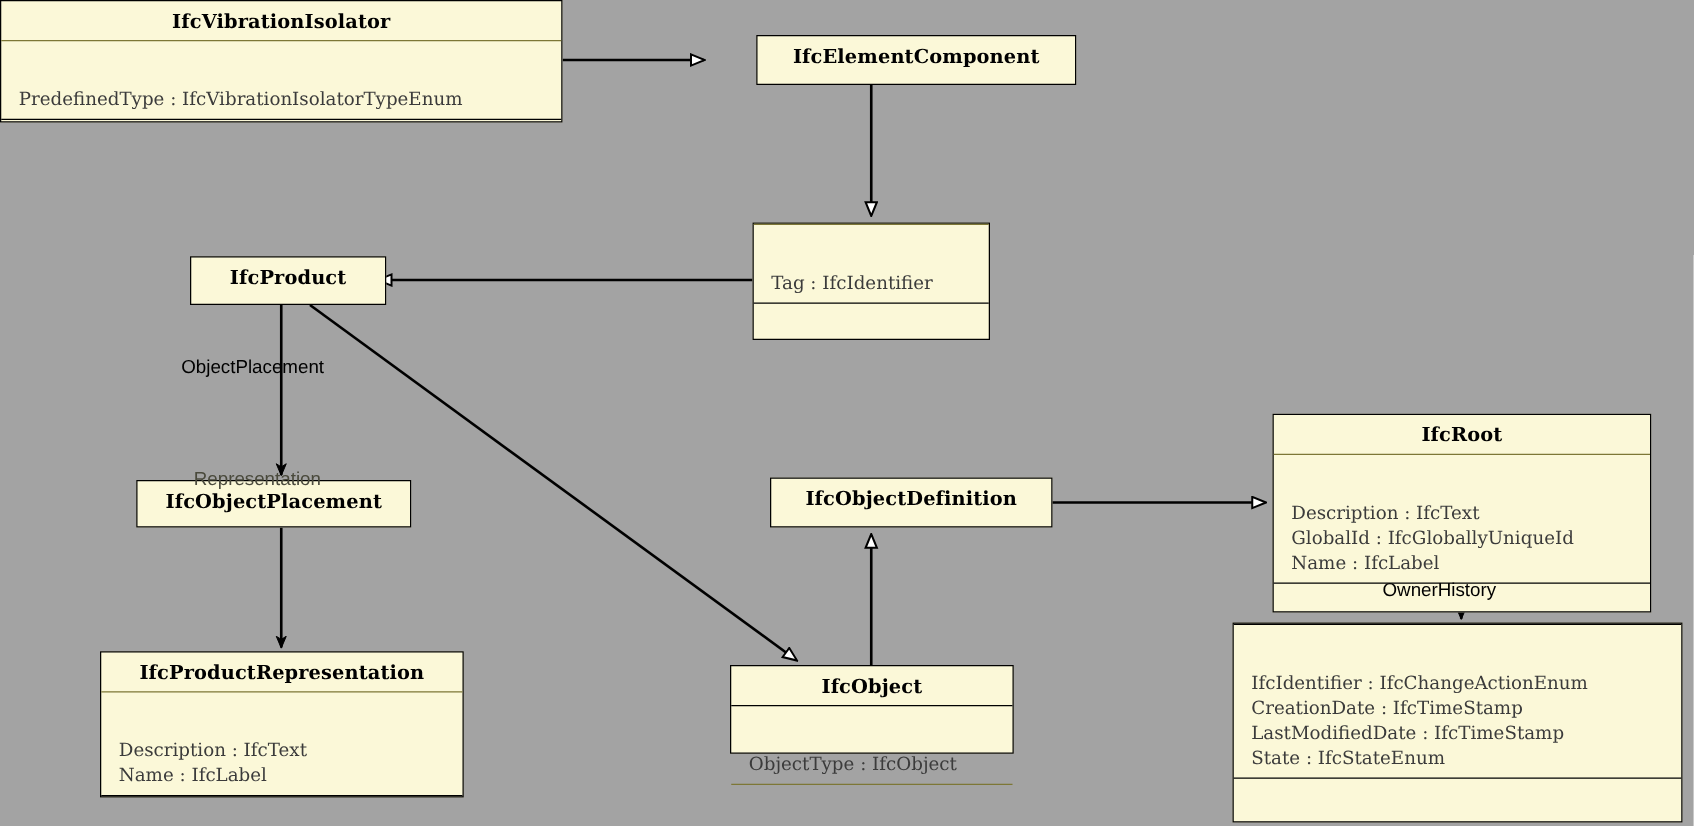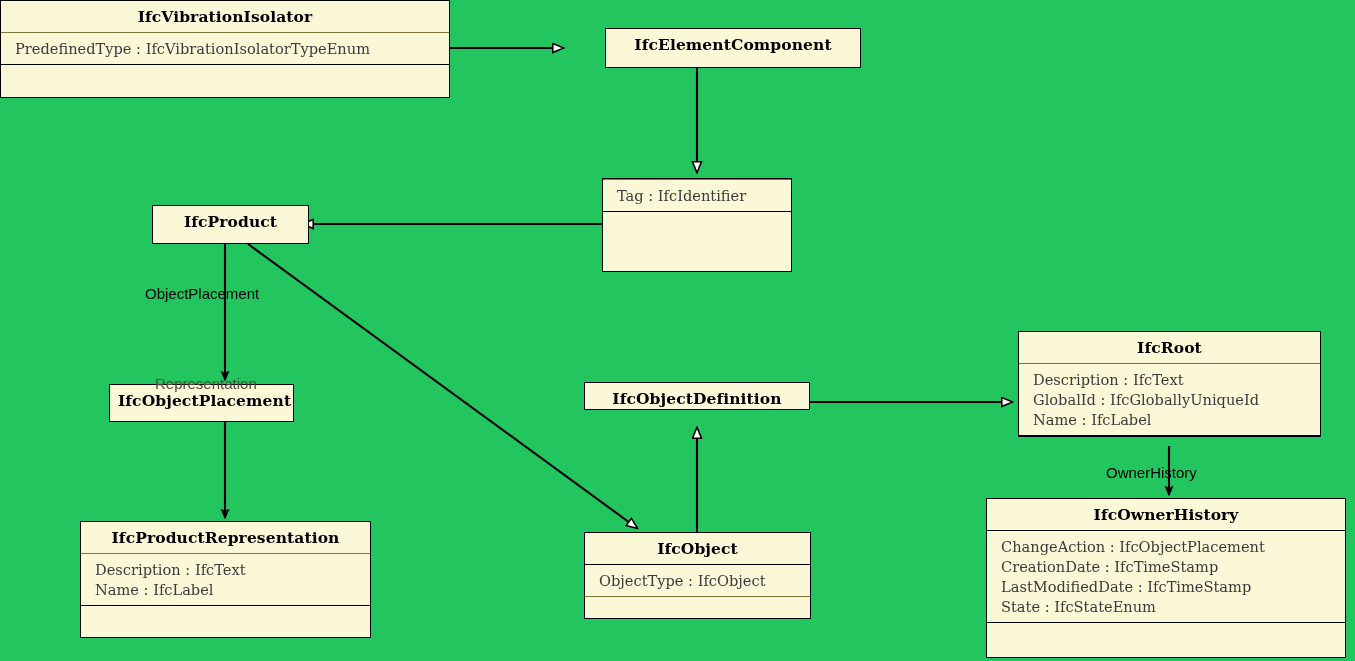--- a/index.html
+++ b/index.html
@@ -1,19 +1,19 @@
 <!DOCTYPE html>
 <html><head>
 <meta charset="utf-8">
 <style>
   html,body{margin:0;padding:0;background:#ffffff;}
   #canvas{
     position:relative;
     width:1355px;height:661px;
-    background:#22c55e;
+    background:#a3a3a3;
     font-family:"DejaVu Serif","Liberation Serif",serif;
     overflow:hidden;
   }
   .uml-class{
     position:absolute;
     box-sizing:border-box;
     background:#fbf8d8;
     border:1.6px solid #000000;
     z-index:3;
   }
@@ -30,20 +30,21 @@
     height:0;
     border-top:1.6px solid #7d7736;
   }
   .uml-sep.plain{ border-top:1.6px solid #000000; }
   .uml-attrs{
     padding:5px 10px 6px 14px;
     font-size:14.6px;
     color:#3b3b3b;
     line-height:1.31;
     white-space:nowrap;
+    margin-top:31px;
   }
   .uml-attrs div{ padding:.5px 0; }
   .uml-ops{ height:18px; }
   svg#wires{
     position:absolute;left:0;top:0;
     width:1355px;height:661px;
     z-index:1;
     pointer-events:none;
   }
   .edge-label{
@@ -127,29 +128,29 @@
       <div>Tag : IfcIdentifier</div>
     </div>
     <div class="uml-sep plain"></div>
     <div class="uml-ops"></div>
   </div>
 
   <div class="uml-class" style="left:152px;top:205px;width:157px;height:39px;">
     <div class="uml-name">IfcProduct</div>
   </div>
 
-  <div class="uml-class" style="left:109px;top:384px;width:185px;height:38px;">
+  <div class="uml-class" style="left:109px;top:384px;width:220px;height:38px;">
     <div class="uml-name">IfcObjectPlacement</div>
   </div>
 
-  <div class="uml-class" style="left:584px;top:382px;width:226px;height:28px;">
+  <div class="uml-class" style="left:616px;top:382px;width:226px;height:40px;">
     <div class="uml-name">IfcObjectDefinition</div>
   </div>
 
-  <div class="uml-class" style="left:1018px;top:331px;width:303px;height:106px;">
+  <div class="uml-class" style="left:1018px;top:331px;width:303px;height:159px;">
     <div class="uml-name">IfcRoot</div>
     <div class="uml-sep"></div>
     <div class="uml-attrs">
       <div>Description : IfcText</div>
       <div>GlobalId : IfcGloballyUniqueId</div>
       <div>Name : IfcLabel</div>
     </div>
     <div class="uml-sep plain"></div>
     <div class="uml-ops"></div>
   </div>
@@ -158,35 +159,34 @@
     <div class="uml-name">IfcProductRepresentation</div>
     <div class="uml-sep"></div>
     <div class="uml-attrs">
       <div>Description : IfcText</div>
       <div>Name : IfcLabel</div>
     </div>
     <div class="uml-sep plain"></div>
     <div class="uml-ops"></div>
   </div>
 
-  <div class="uml-class" style="left:584px;top:532px;width:227px;height:87px;">
+  <div class="uml-class" style="left:584px;top:532px;width:227px;height:71px;">
     <div class="uml-name">IfcObject</div>
     <div class="uml-sep plain"></div>
     <div class="uml-attrs">
       <div>ObjectType : IfcObject</div>
     </div>
     <div class="uml-sep"></div>
     <div class="uml-ops"></div>
   </div>
 
   <div class="uml-class" style="left:986px;top:498px;width:360px;height:160px;">
-    <div class="uml-name">IfcOwnerHistory</div>
     <div class="uml-sep plain"></div>
     <div class="uml-attrs">
-      <div>ChangeAction : IfcObjectPlacement</div>
+      <div>IfcIdentifier : IfcChangeActionEnum</div>
       <div>CreationDate : IfcTimeStamp</div>
       <div>LastModifiedDate : IfcTimeStamp</div>
       <div>State : IfcStateEnum</div>
     </div>
     <div class="uml-sep plain"></div>
     <div class="uml-ops"></div>
   </div>
 
   <div class="edge-label" style="left:145px;top:285px;">ObjectPlacement</div>
 

